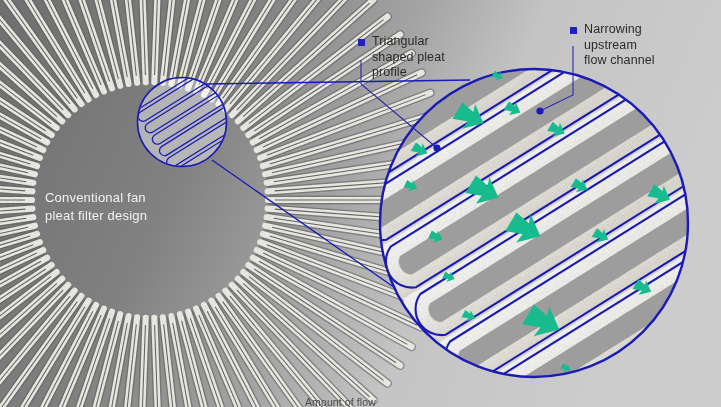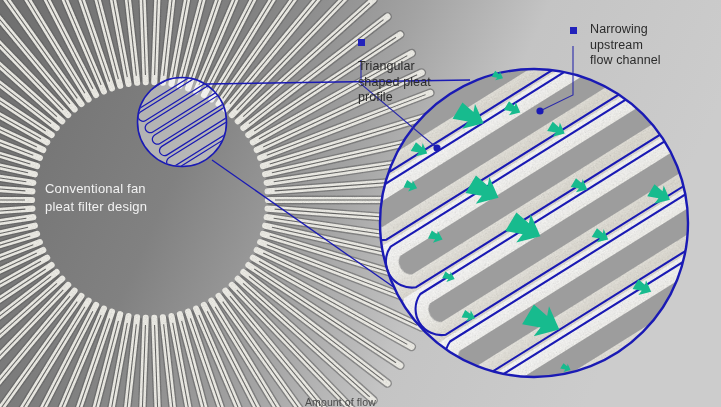--- a/index.html
+++ b/index.html
@@ -18,42 +18,42 @@
   #bg-svg, #fg-svg {
     position: absolute;
     left: 0; top: 0;
     width: 721px;
     height: 407px;
   }
   .label-block {
     position: absolute;
     display: flex;
     align-items: flex-start;
-    gap: 13px;
+    gap: 7px;
   }
   .bullet {
     width: 7px;
     height: 7px;
     margin-top: 5px;
     flex: 0 0 auto;
     background: #2222bb;
   }
   .label-text {
     font-size: 12.5px;
     line-height: 15.5px;
     color: #2b2b2b;
     white-space: pre-line;
     letter-spacing: 0.1px;
   }
-  #label-triangular { left: 358px; top: 34px; flex-direction: column; }
+  #label-triangular { left: 358px; top: 34px; }
   #label-narrowing  { left: 570px; top: 22px; }
   #label-conventional {
     position: absolute;
     left: 45px;
-    top: 180px;
+    top: 189px;
     font-size: 13px;
     line-height: 18px;
     color: #f2f2f2;
     white-space: pre-line;
     letter-spacing: 0.2px;
   }
   #label-amount {
     position: absolute;
     left: 305px;
     top: 363px;

